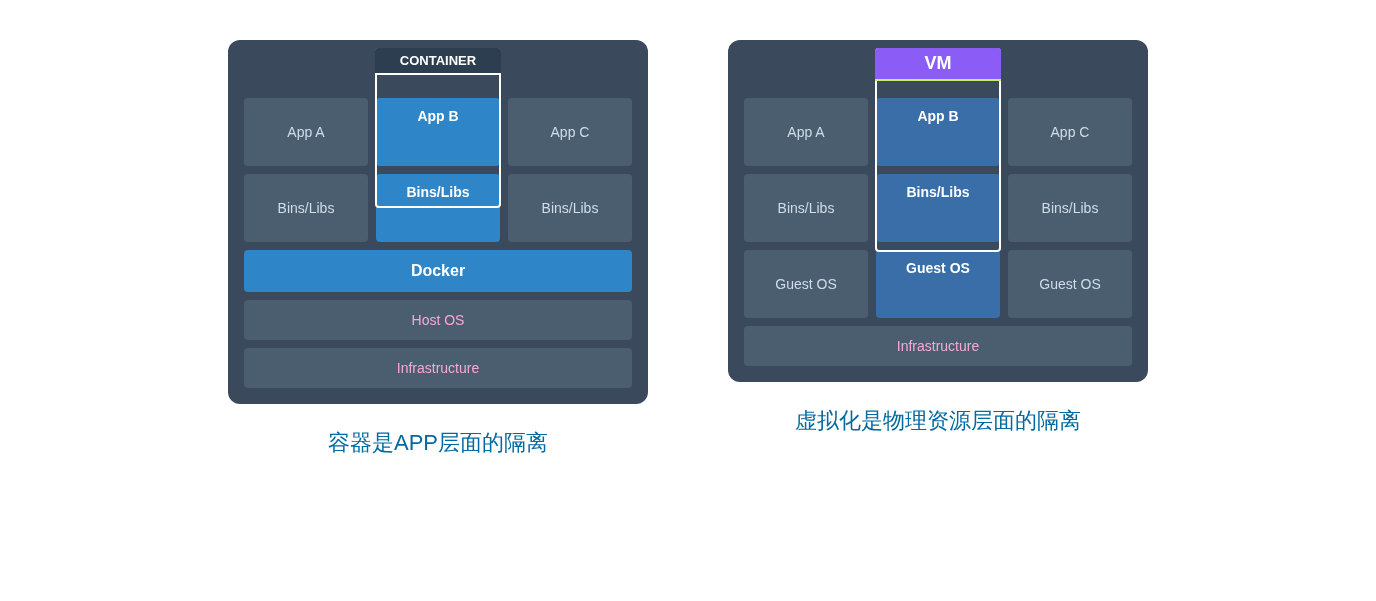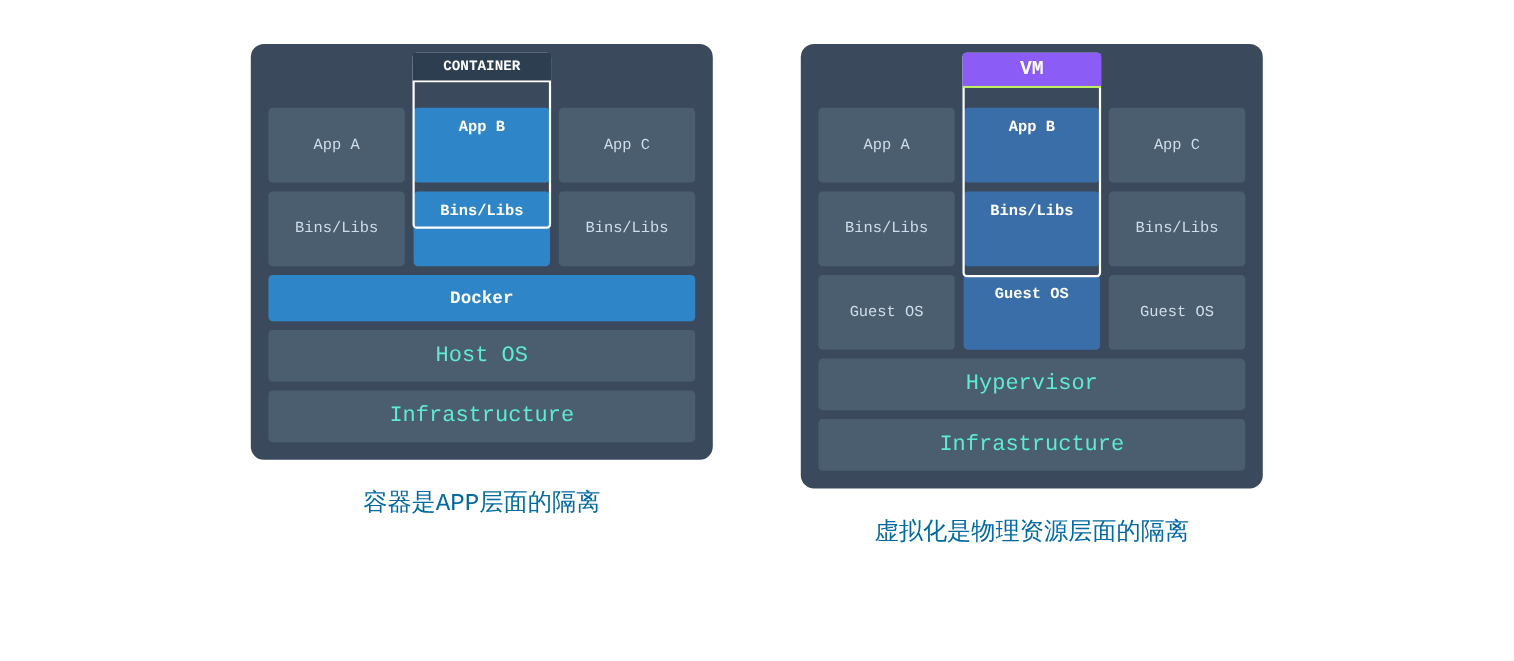--- a/index.html
+++ b/index.html
@@ -19,21 +19,20 @@
       align-items: flex-start;
       justify-content: center;
       width: 100%;
       padding: 20px 60px;
     }
     .diagram-section {
       display: flex;
       flex-direction: column;
       align-items: center;
       gap: 24px;
-      font-family: Liberation Mono, monospace;
     }
     .diagram-box {
       background: #3a4a5c;
       border-radius: 12px;
       padding: 16px;
       width: 420px;
       display: flex;
       flex-direction: column;
       gap: 8px;
       position: relative;
@@ -77,25 +76,25 @@
       color: #ffffff;
       font-weight: bold;
       text-align: center;
       padding: 12px 6px;
       border-radius: 4px;
       font-size: 16px;
       width: 100%;
     }
     .full-row-dark {
       background: #4a5e70;
-      color: #5eead4;
+      color: #f9a8d4;
       text-align: center;
       padding: 12px 6px;
       border-radius: 4px;
-      font-size: 20px;
+      font-size: 14px;
       width: 100%;
     }
     .label-text {
       color: #0369a1;
       font-size: 22px;
       text-align: right;
       font-weight: normal;
     }
   </style>
 </head>
@@ -197,23 +196,20 @@
           <span>Guest OS</span>
         </div>
         <div class="cell-highlight-dark">
           <span>Guest OS</span>
         </div>
         <div class="cell">
           <span>Guest OS</span>
         </div>
       </div>
 
-      <div class="full-row-dark">
-        <span>Hypervisor</span>
-      </div>
 
       <div class="full-row-dark">
         <span>Infrastructure</span>
       </div>
     </div>
 
     <div class="label-text">虚拟化是物理资源层面的隔离</div>
   </div>
 
 </div>

